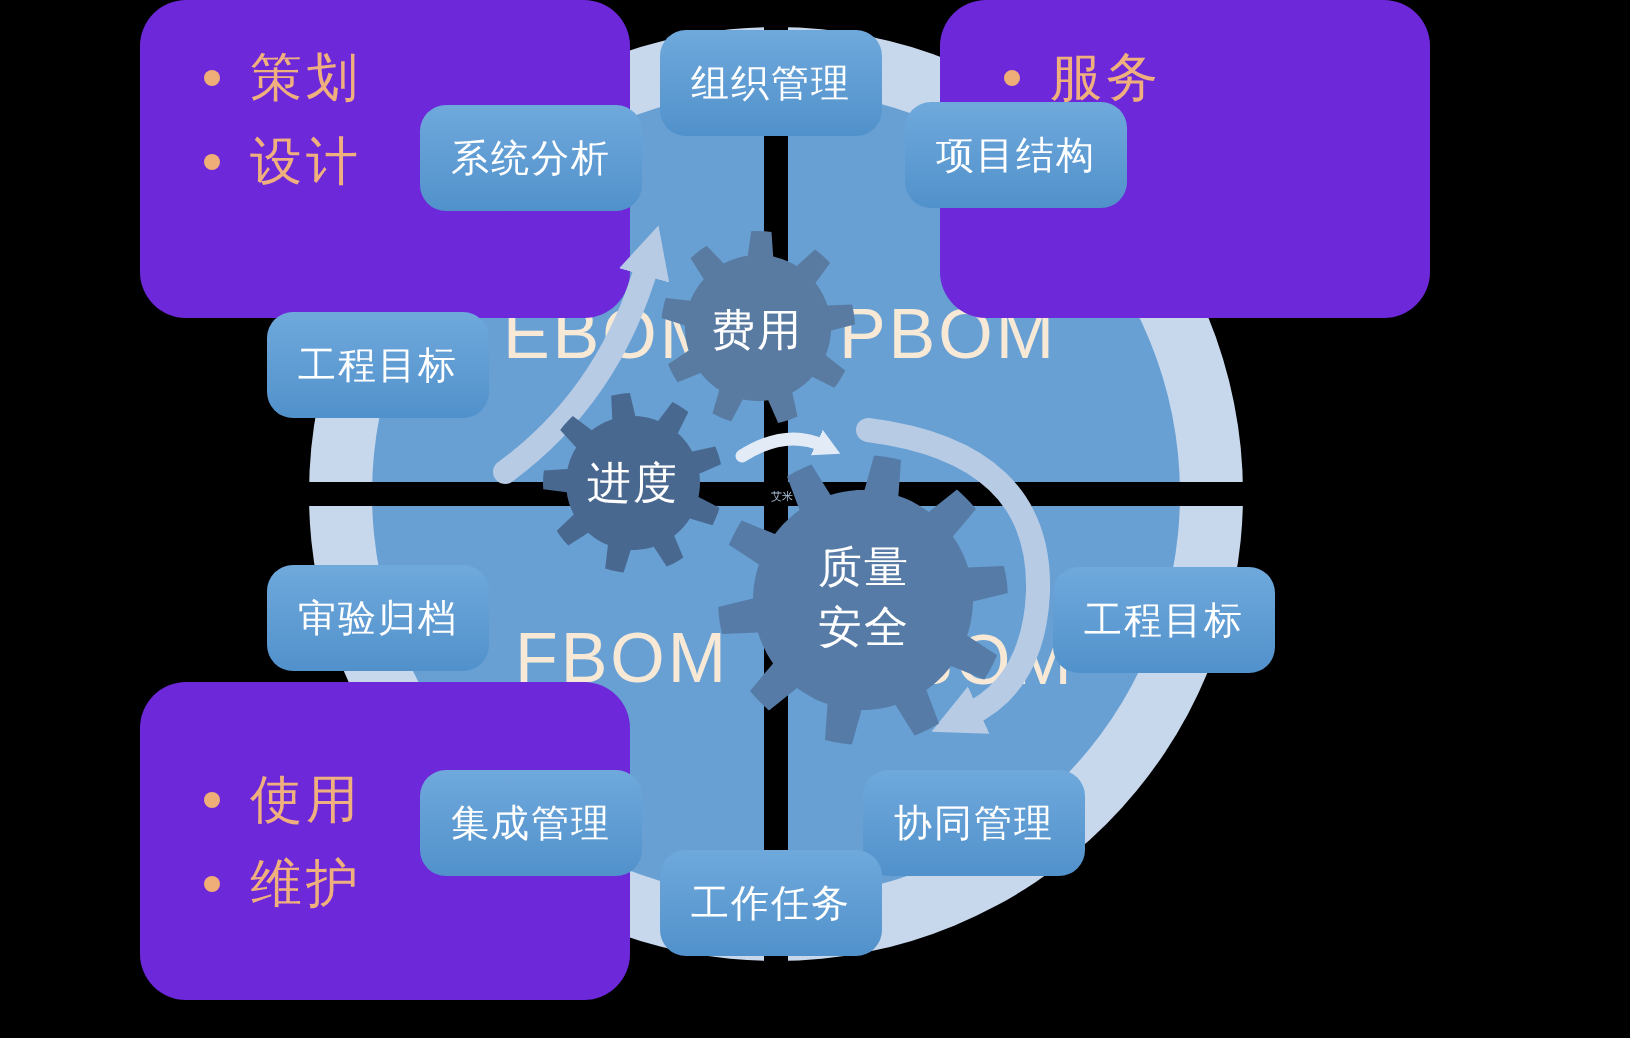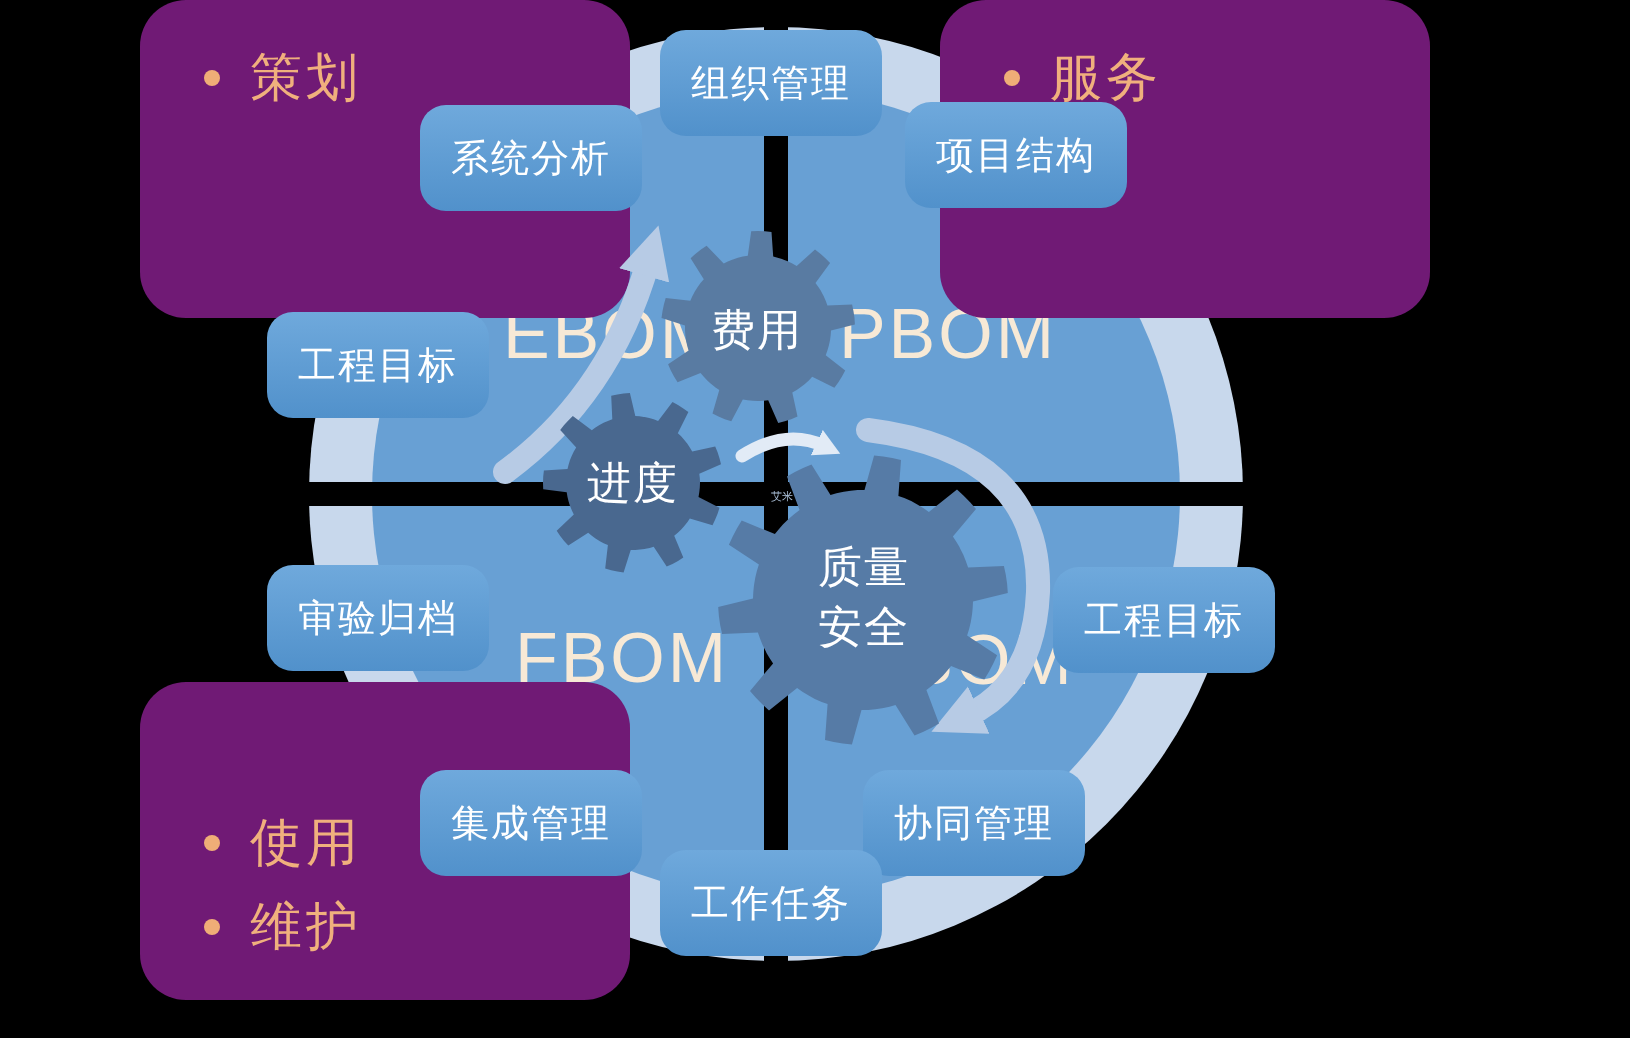--- a/index.html
+++ b/index.html
@@ -1,23 +1,23 @@
 <!DOCTYPE html>
 <html><head>
 <meta charset="utf-8">
 <style>
   *{box-sizing:border-box;margin:0;padding:0}
   body{background:#000;font-family:"Liberation Sans",sans-serif}
   .stage{position:relative;width:1630px;height:1038px;background:#000;overflow:hidden}
   .layer{position:absolute;left:0;top:0;width:1630px;height:1038px;pointer-events:none}
 
   
-  .card{position:absolute;width:490px;height:318px;background:#701a75;border-radius:46px;
+  .card{position:absolute;width:490px;height:318px;background:#6d28d9;border-radius:46px;
         padding:36px 0 0 64px}
-  .card.low{padding-top:119px}
+  .card.low{padding-top:76px}
   .card-tl{left:140px;top:0}
   .card-tr{left:940px;top:0}
   .card-bl{left:140px;top:682px}
   .card-br{left:940px;top:682px}
   .crow{display:flex;align-items:center;height:84px}
   .bullet{width:16px;height:16px;border-radius:50%;background:#efad77;margin-right:30px;flex:0 0 auto}
   .citem{font-size:52px;color:#f0b07d;letter-spacing:4px}
 
   
   .node{position:absolute;width:222px;height:106px;border-radius:26px;
@@ -56,20 +56,24 @@
     <text class="qlabel" x="612" y="358" text-anchor="middle">EBOM</text>
     <text class="qlabel" x="948" y="358" text-anchor="middle">PBOM</text>
     <text class="qlabel" x="622" y="682" text-anchor="middle">FBOM</text>
     <text class="qlabel" x="960" y="684" text-anchor="middle">MBOM</text>
   </svg>
 
   <div class="card card-tl">
     <div class="crow">
       <span class="bullet"></span>
       <span class="citem">策划</span>
+    </div>
+    <div class="crow">
+      <span class="bullet"></span>
+      <span class="citem">设计</span>
     </div>
   </div>
 
   <div class="card card-tr">
     <div class="crow">
       <span class="bullet"></span>
       <span class="citem">服务</span>
     </div>
   </div>
 

